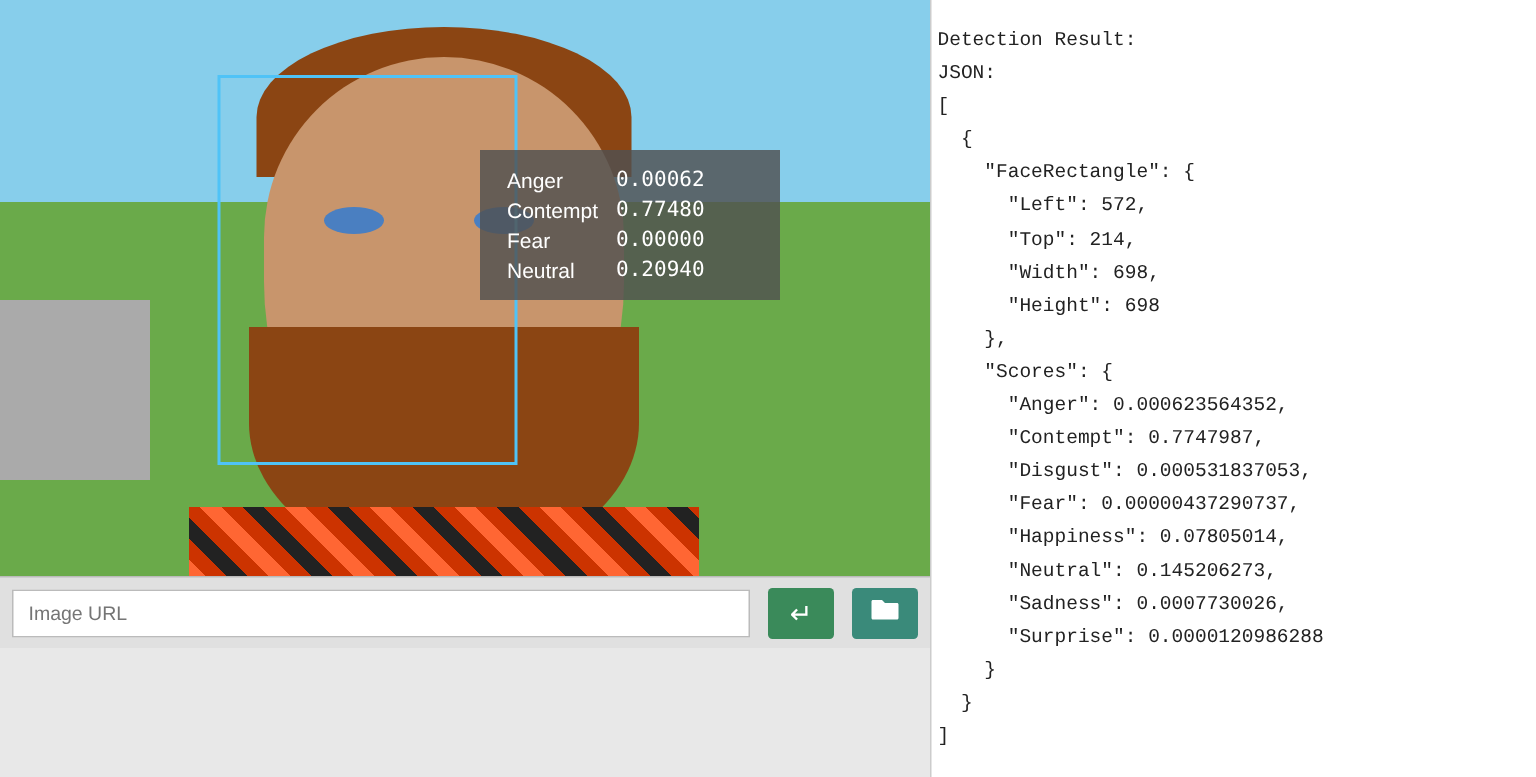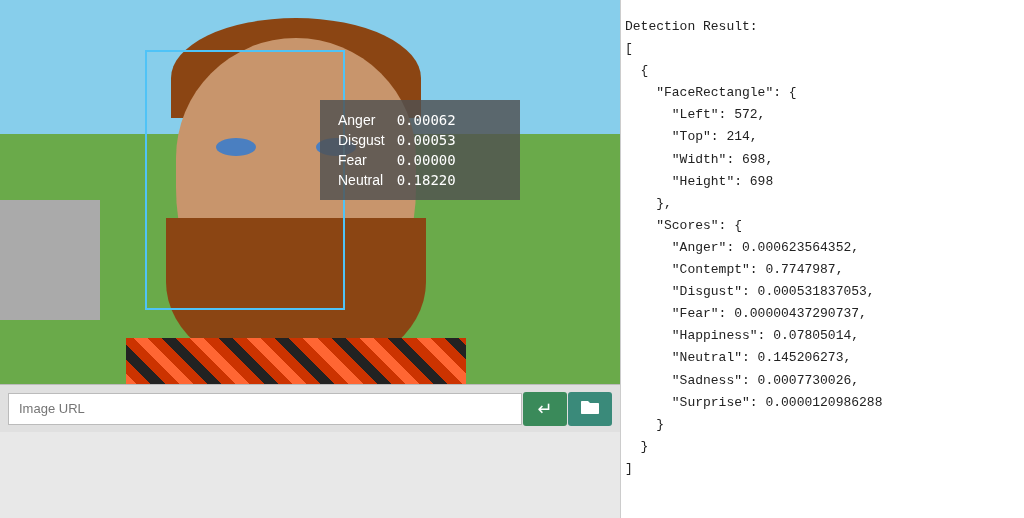--- a/index.html
+++ b/index.html
@@ -175,21 +175,21 @@
       margin-top: 11px;
     }
 
     
     .bottom-bar {
       height: 48px;
       background: #e0e0e0;
       display: flex;
       align-items: center;
       padding: 12px 8px;
-      gap: 1px;
+      gap: 12px;
       border-top: 1px solid #bbb;
     }
 
     .url-input {
       flex: 1;
       height: 32px;
       border: 1px solid #bbb;
       background: #fff;
       padding: 0 10px;
       font-size: 13px;
@@ -263,30 +263,30 @@
     <div class="detection-box"></div>
 
     <div class="emotion-overlay">
       <table class="emotion-table">
         <tbody id="emotion-tbody">
             <tr>
       <td>Anger</td>
       <td>0.00062</td>
     </tr>
             <tr>
-      <td>Disgust</td>
-      <td>0.00053</td>
+      <td>Contempt</td>
+      <td>0.77480</td>
     </tr>
             <tr>
       <td>Fear</td>
       <td>0.00000</td>
     </tr>
             <tr>
       <td>Neutral</td>
-      <td>0.18220</td>
+      <td>0.20940</td>
     </tr>
           </tbody>
       </table>
     </div>
   </div>
 
   <div class="bottom-bar">
     <input class="url-input" type="text" placeholder="Image URL" style="">
     <button class="btn-enter">
       <span>↵</span>
@@ -297,20 +297,21 @@
         <svg width="20" height="16" viewBox="0 0 20 16" fill="none" xmlns="http://www.w3.org/2000/svg">
           <path d="M1 3C1 2.4 1.4 2 2 2H8L10 4H18C18.6 4 19 4.4 19 5V14C19 14.6 18.6 15 18 15H2C1.4 15 1 14.6 1 14V3Z" fill="white"></path>
         </svg>
       </span>
     </button>
   </div>
 </div>
 
 <div class="right-panel">
   <div class="json-line">Detection Result:</div>
+  <div class="json-line">JSON:</div>
   <div id="json-display">
       <div class="json-line">[</div>
       <div class="json-line">  {</div>
       <div class="json-line">    "FaceRectangle": {</div>
       <div class="json-line">      "Left": 572,</div>
       <div class="json-line">      "Top": 214,</div>
       <div class="json-line">      "Width": 698,</div>
       <div class="json-line">      "Height": 698</div>
       <div class="json-line">    },</div>
       <div class="json-line">    "Scores": {</div>

